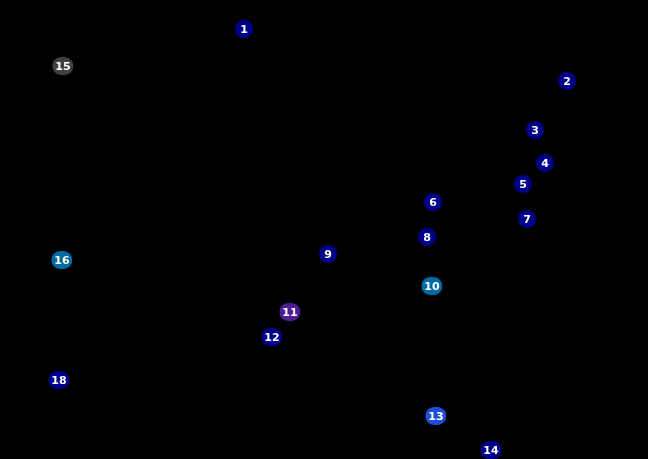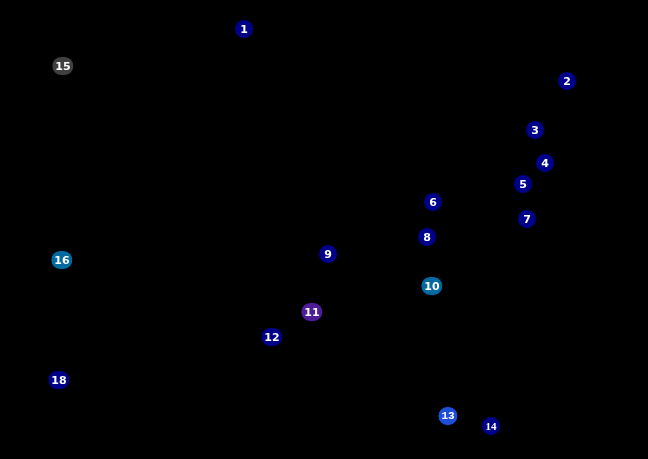--- a/index.html
+++ b/index.html
@@ -48,20 +48,20 @@
     <div class="marker" style="left: 244px; top: 29px; background: rgb(0, 0, 139); color: rgb(255, 255, 255);">1</div>
     <div class="marker" style="left: 567px; top: 81px; background: rgb(0, 0, 139); color: rgb(255, 255, 255);">2</div>
     <div class="marker" style="left: 535px; top: 130px; background: rgb(0, 0, 139); color: rgb(255, 255, 255);">3</div>
     <div class="marker" style="left: 545px; top: 163px; background: rgb(0, 0, 139); color: rgb(255, 255, 255);">4</div>
     <div class="marker" style="left: 523px; top: 184px; background: rgb(0, 0, 139); color: rgb(255, 255, 255);">5</div>
     <div class="marker" style="left: 433px; top: 202px; background: rgb(0, 0, 139); color: rgb(255, 255, 255);">6</div>
     <div class="marker" style="left: 527px; top: 219px; background: rgb(0, 0, 139); color: rgb(255, 255, 255);">7</div>
     <div class="marker" style="left: 427px; top: 237px; background: rgb(0, 0, 139); color: rgb(255, 255, 255);">8</div>
     <div class="marker" style="left: 328px; top: 254px; background: rgb(0, 0, 139); color: rgb(255, 255, 255);">9</div>
     <div class="marker" style="left: 432px; top: 286px; background: #0369a1; color: rgb(255, 255, 255);">10</div>
-    <div class="marker" style="left: 290px; top: 312px; background: #4c1d95; color: rgb(255, 255, 255); margin-left: 22px;">11</div>
+    <div class="marker" style="left: 290px; top: 312px; background: #4c1d95; color: rgb(255, 255, 255);">11</div>
     <div class="marker" style="left: 272px; top: 337px; background: rgb(0, 0, 139); color: rgb(255, 255, 255);">12</div>
-    <div class="marker" style="left: 448px; top: 416px; background: #1d4ed8; color: rgb(255, 255, 255); font-family: Liberation Mono, monospace;">13</div>
-    <div class="marker" style="left: 491px; top: 426px; background: rgb(0, 0, 139); color: rgb(255, 255, 255); font-family: Liberation Serif, serif;">14</div>
+    <div class="marker" style="left: 436px; top: 416px; background: #1d4ed8; color: rgb(255, 255, 255);">13</div>
+    <div class="marker" style="left: 491px; top: 450px; background: rgb(0, 0, 139); color: rgb(255, 255, 255);">14</div>
     <div class="marker" style="left: 63px; top: 66px; background: #404040; color: rgb(255, 255, 255);">15</div>
     <div class="marker" style="left: 62px; top: 244px; background: #0369a1; color: rgb(255, 255, 255); margin-top: 16px;">16</div>
     <div class="marker" style="left: 59px; top: 380px; background: rgb(0, 0, 139); color: rgb(255, 255, 255);">18</div>
   </div>
 
 </body></html>

